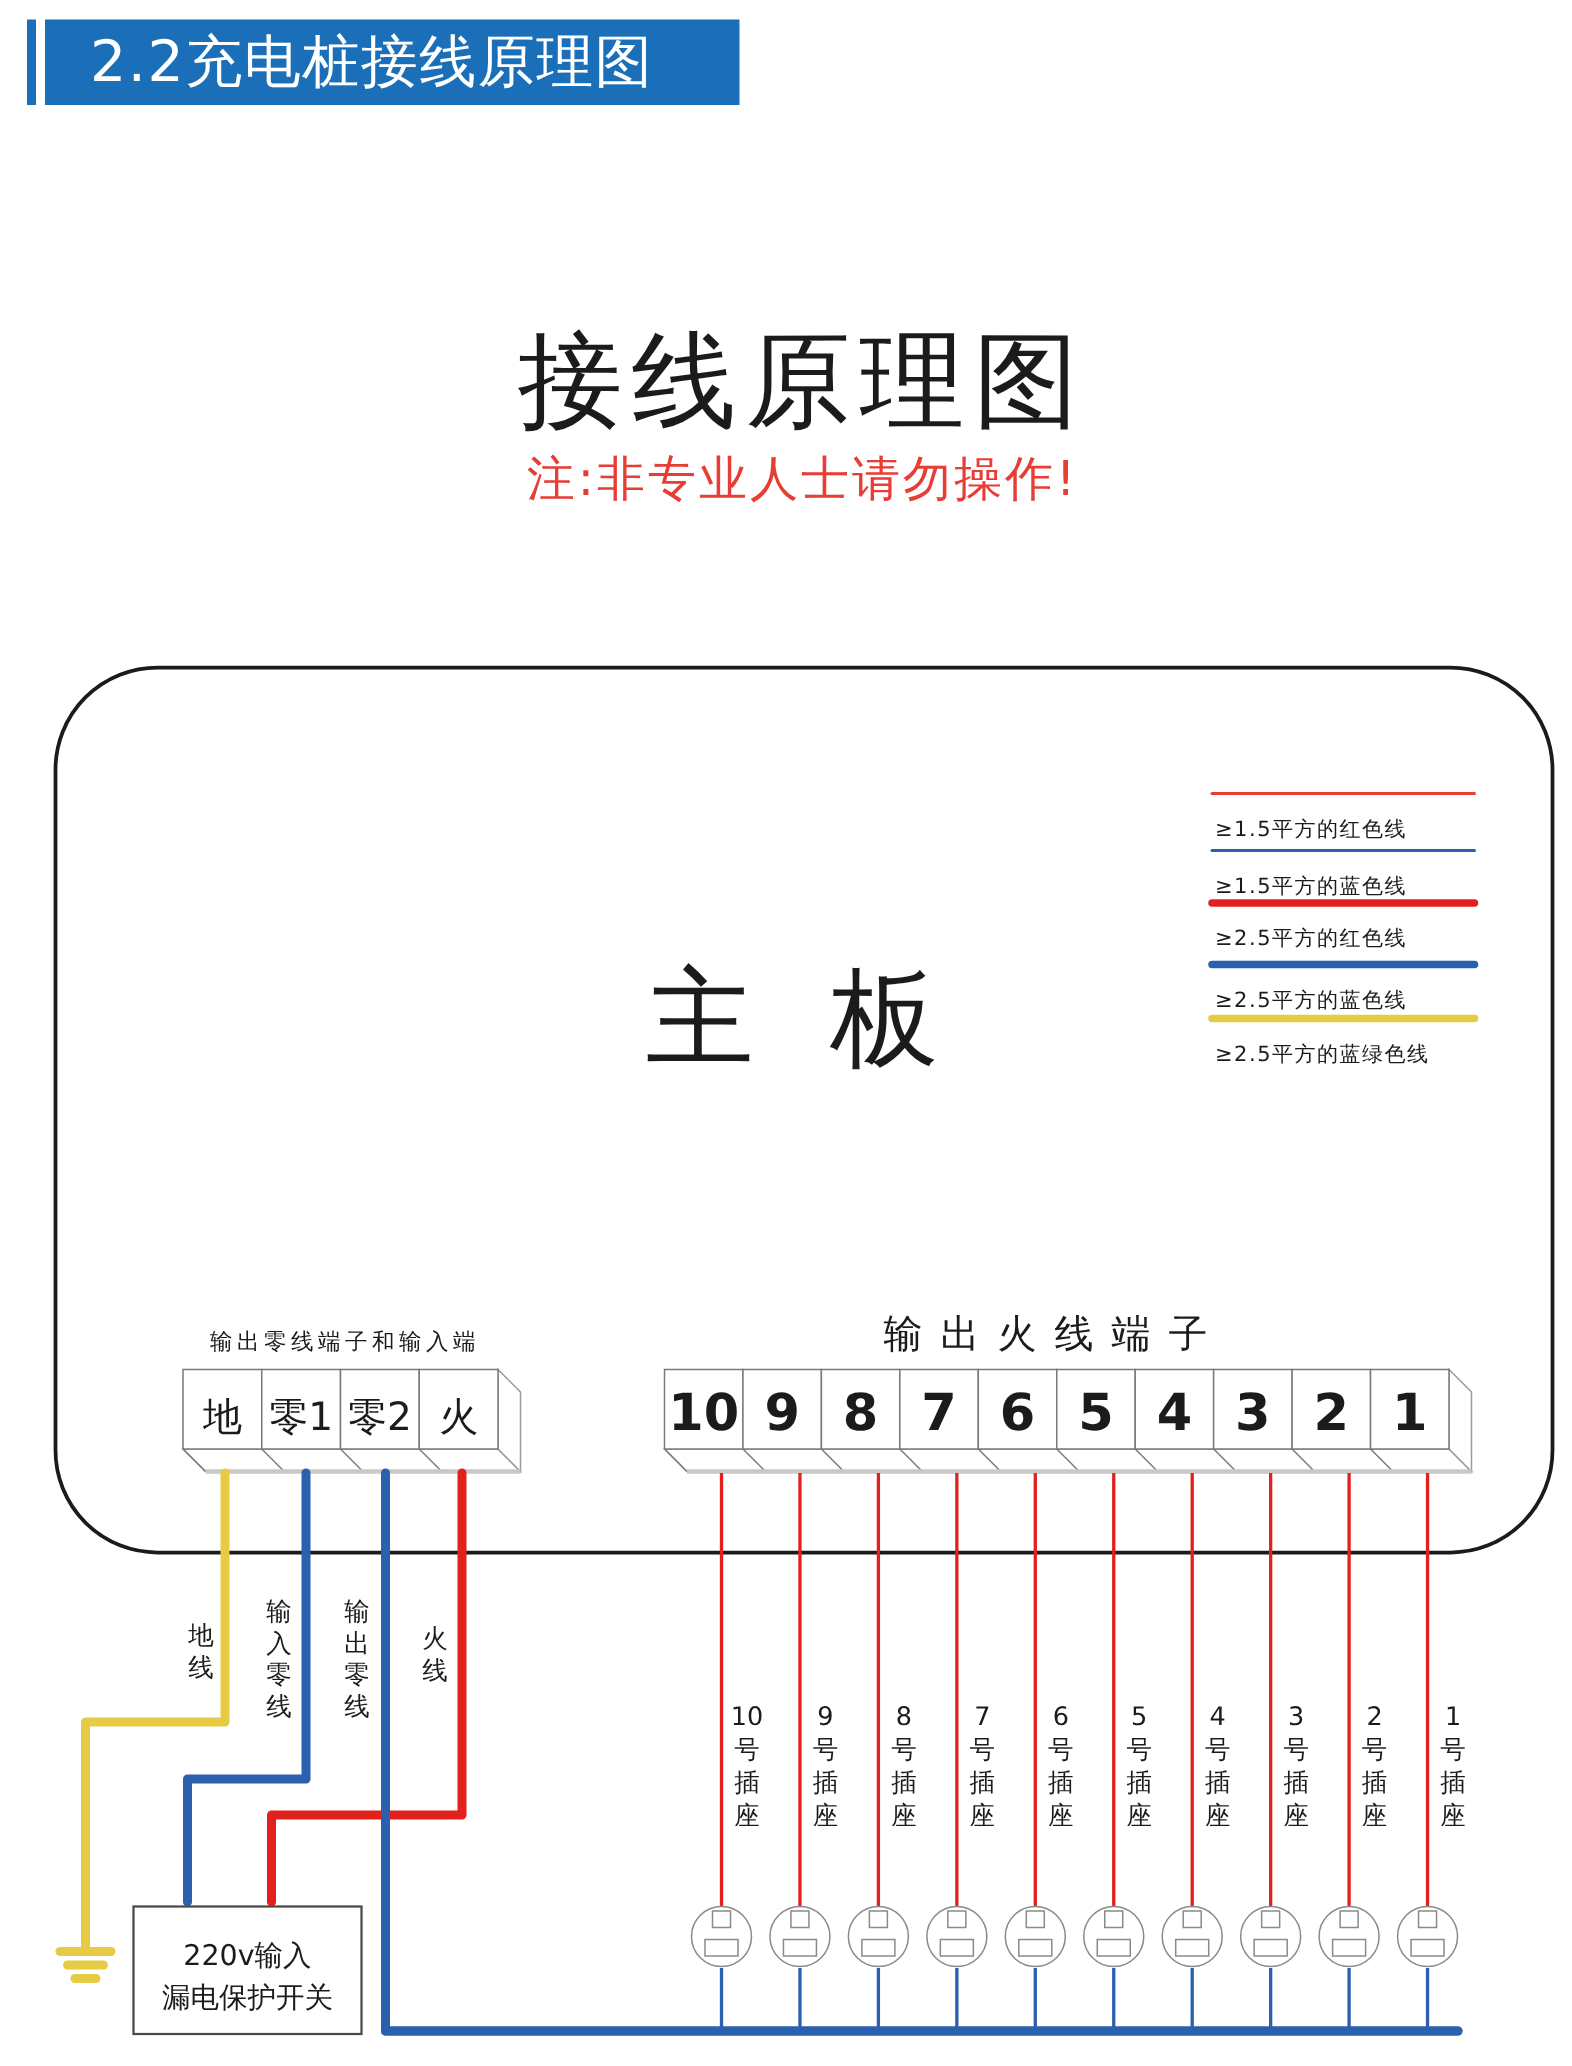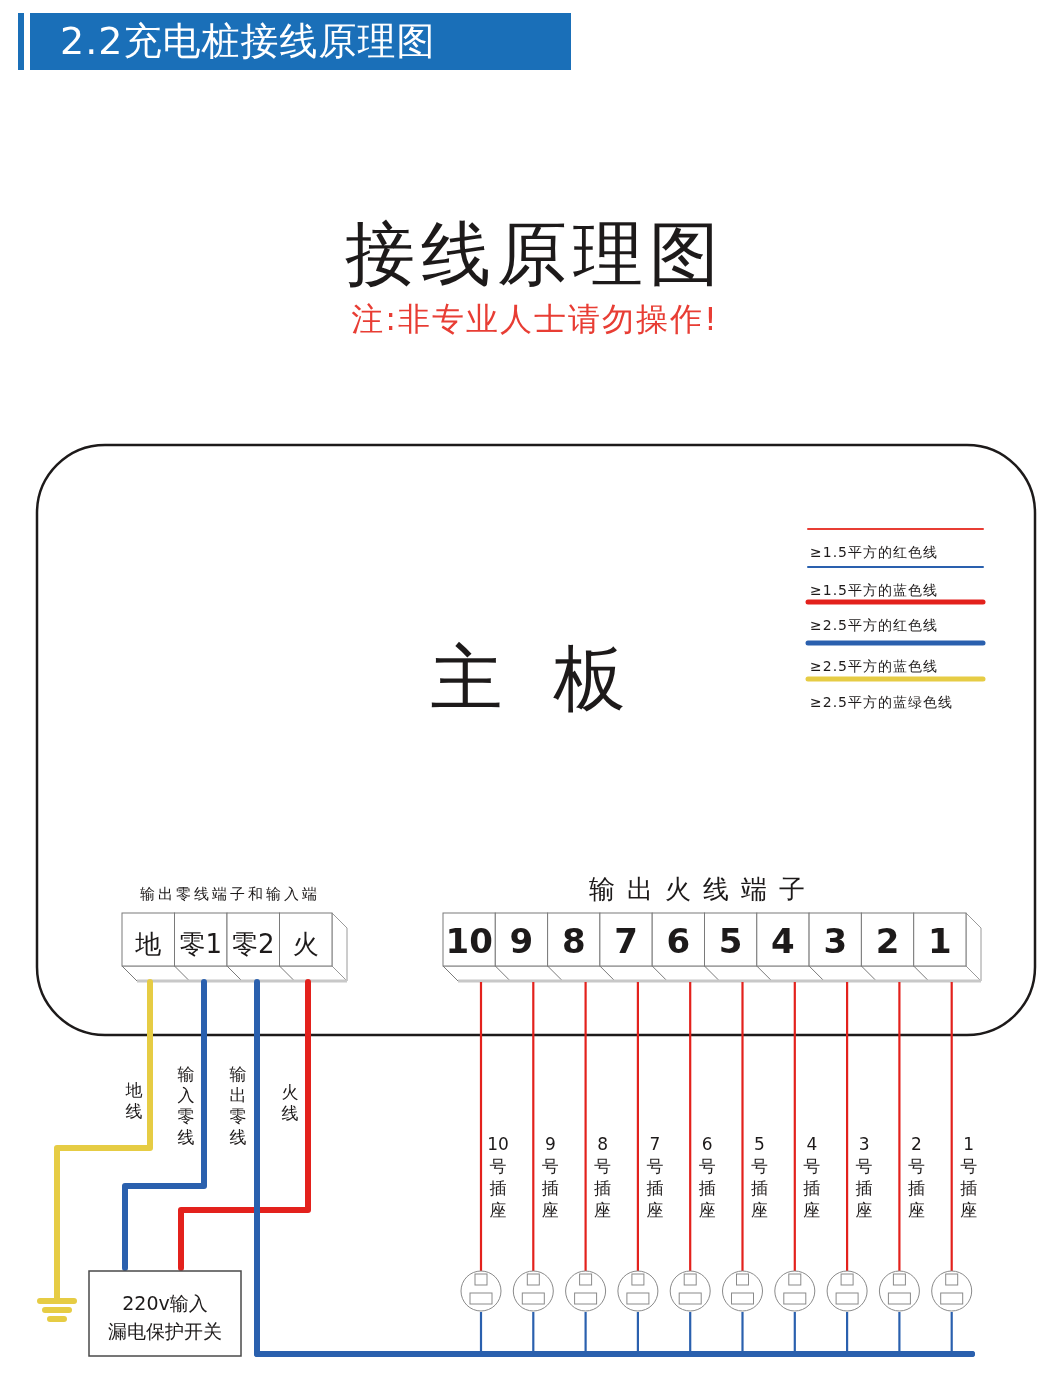--- a/index.html
+++ b/index.html
@@ -1,18 +1,18 @@
 <!DOCTYPE html>
 <html><head>
 <meta charset="utf-8">
 <style>
   html,body{margin:0;padding:0;background:#fff;}
   body{width:1048px;height:1377px;position:relative;overflow:hidden;font-family:"DejaVu Sans","Liberation Sans",sans-serif;}
   .hdr-bar{position:absolute;left:18px;top:13px;width:6px;height:57px;background:#1a6fb8;}
-  .hdr{position:absolute;left:30px;top:13px;width:541px;height:57px;background:#1a6fb8;color:#fff;font-size:38px;line-height:57px;padding-left:30px;box-sizing:border-box;letter-spacing:1px;}
+  .hdr{position:absolute;left:30px;top:13px;width:463px;height:57px;background:#1a6fb8;color:#fff;font-size:38px;line-height:57px;padding-left:30px;box-sizing:border-box;letter-spacing:1px;}
   .title{position:absolute;left:0;width:1070px;top:208px;text-align:center;font-size:70px;color:#1d1a1a;letter-spacing:6px;}
   .warn{position:absolute;left:0;width:1070px;top:298px;text-align:center;font-size:32px;color:#e83d34;letter-spacing:2px;}
   svg{position:absolute;left:0;top:0;}
   .lbl{font-family:"DejaVu Sans","Liberation Sans",sans-serif;}
 </style>
 </head>
 <body>
 
 <div class="hdr-bar"></div>
 <div class="hdr">2.2充电桩接线原理图</div>

